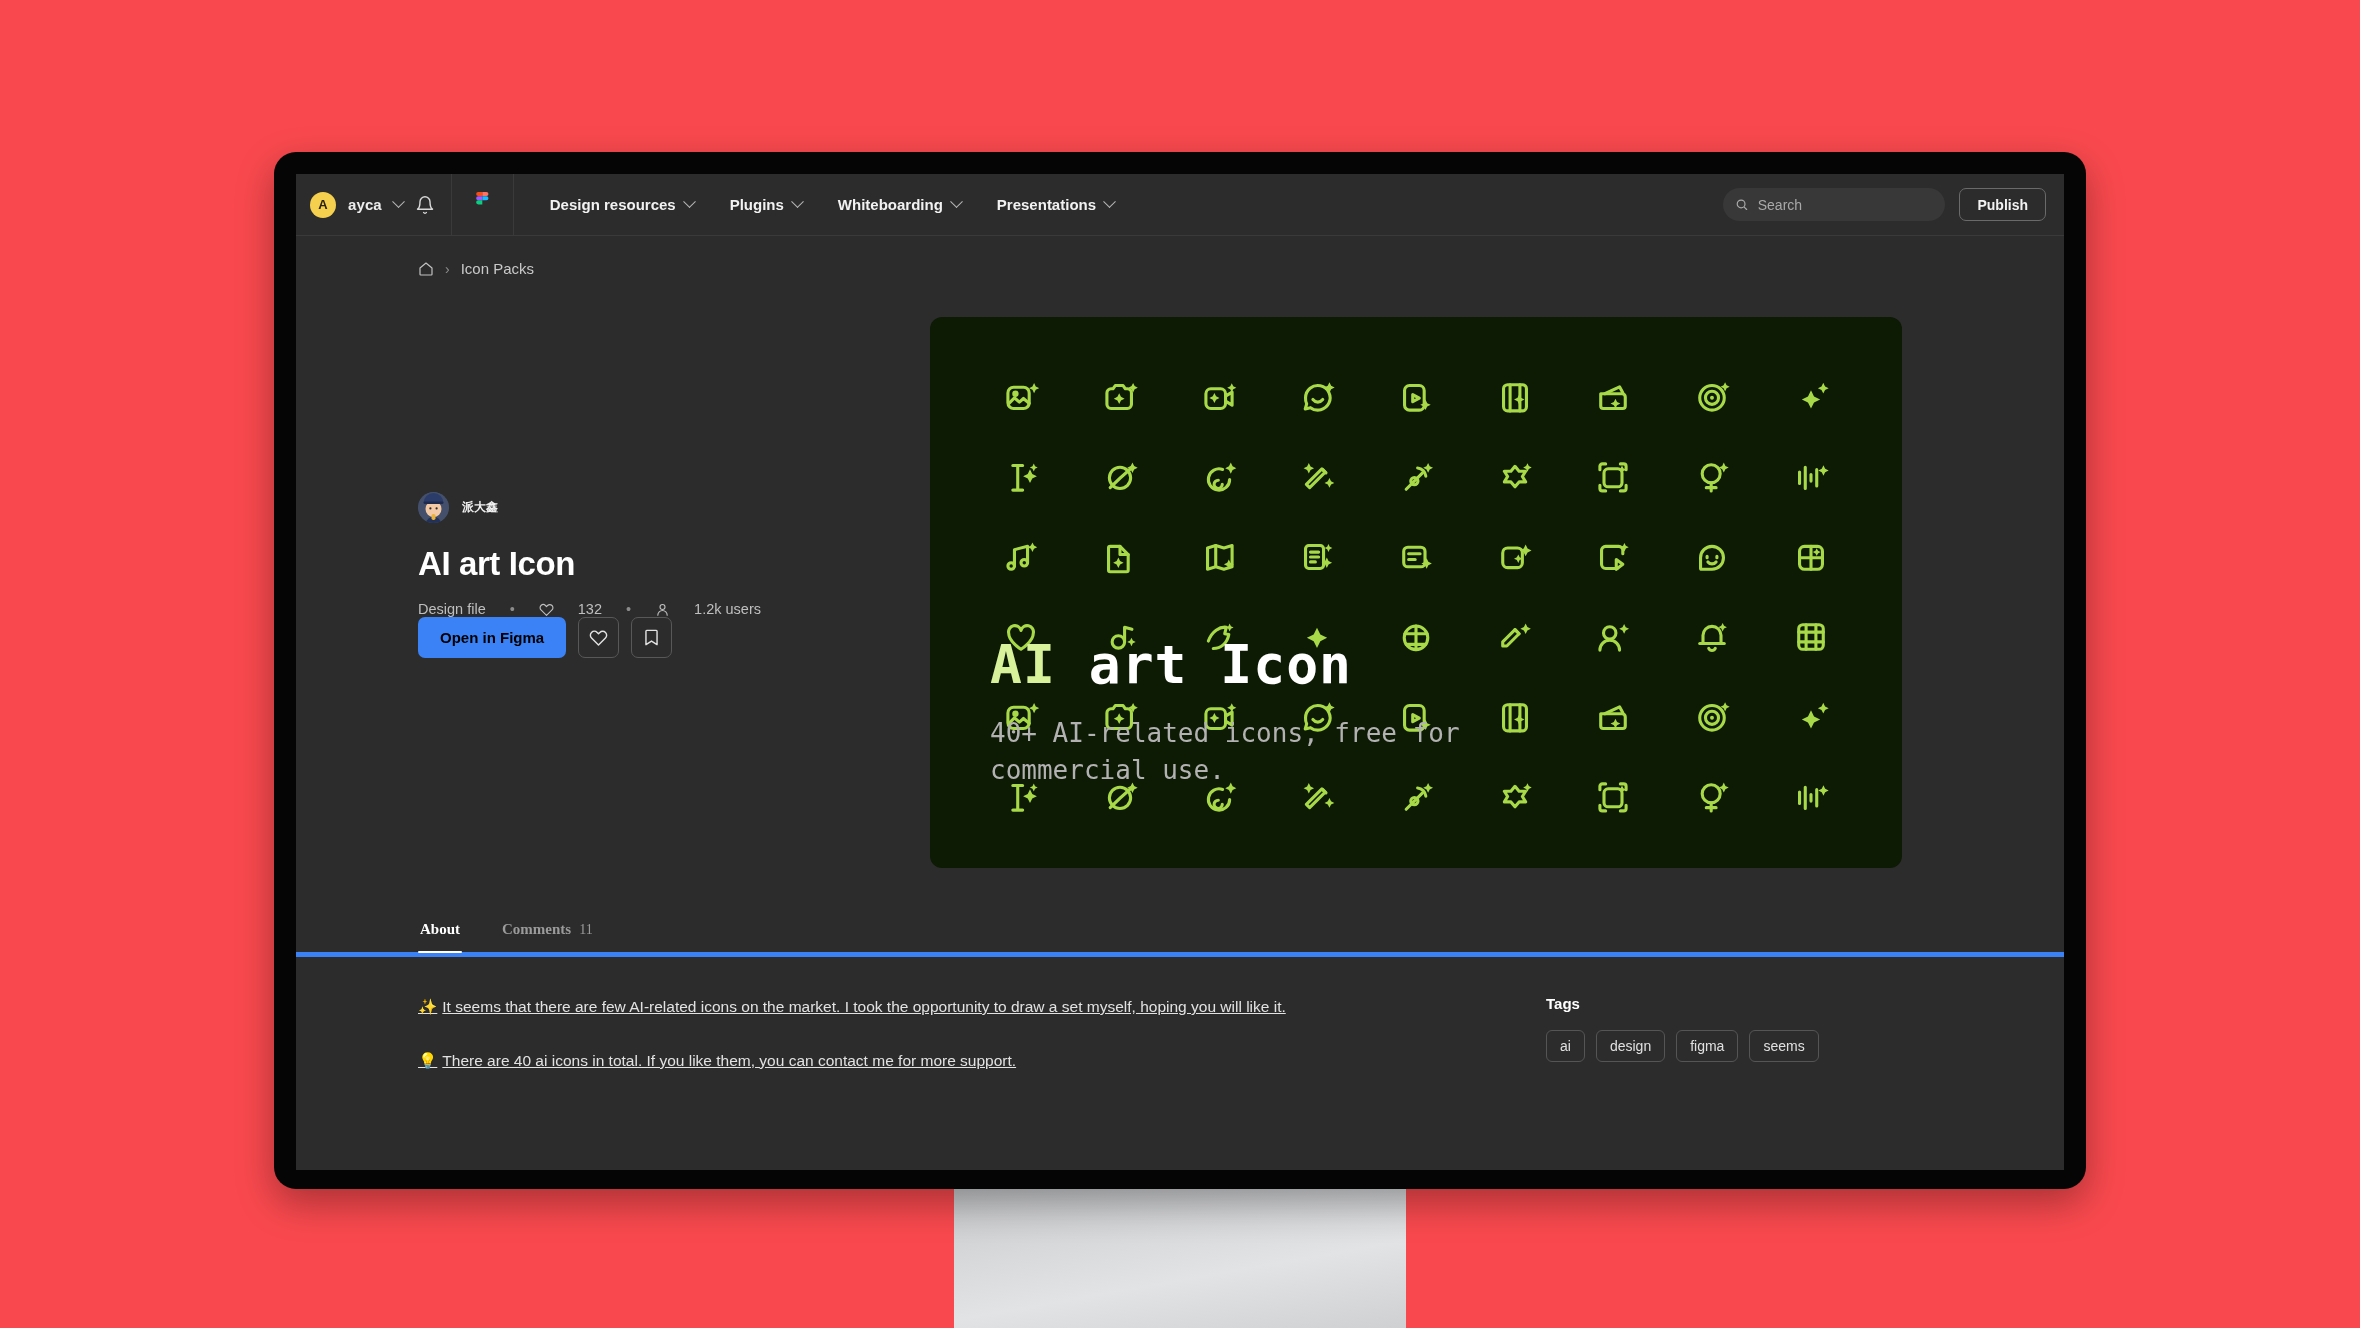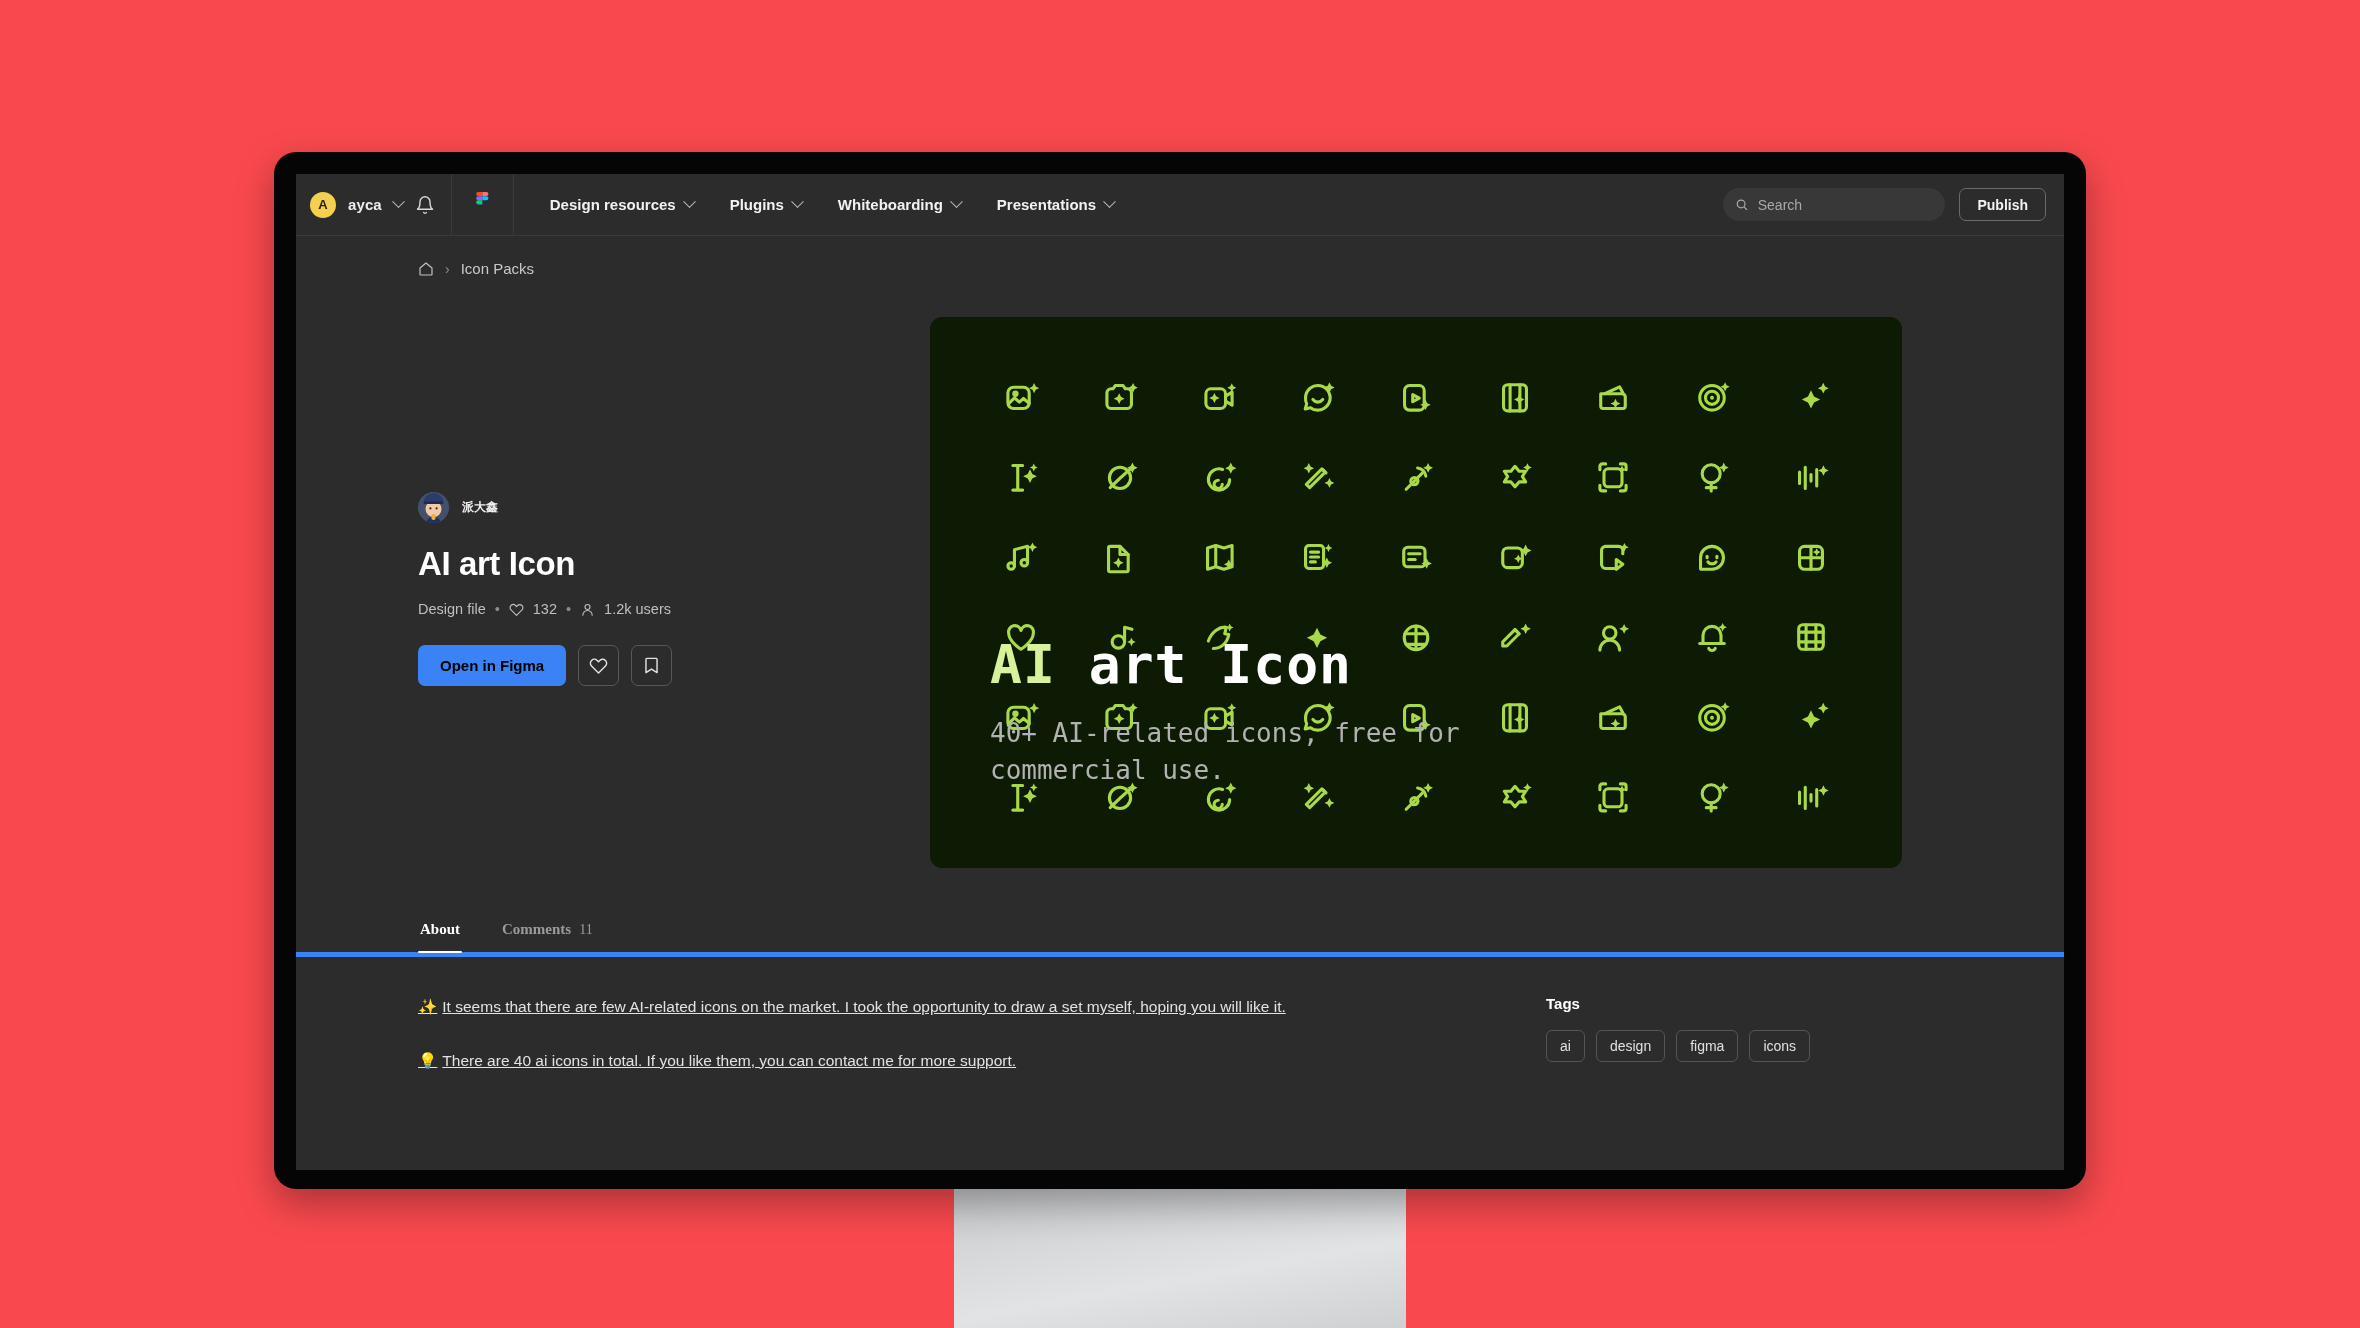--- a/index.html
+++ b/index.html
@@ -214,24 +214,23 @@
 
   #asset-title {
     color: #FFFFFF;
     font-size: 33px;
     font-weight: 700;
     letter-spacing: -0.4px;
     margin-bottom: 18px;
   }
 
   #meta-row {
-    display: flex; align-items: center; gap: 9px;
+    display: flex; align-items: center; gap: 24px;
     color: #BFBFBF;
     font-size: 14.5px;
-    margin-bottom: 28px;
   }
   .meta-dot { color: #8B8B8B; }
 
   #cta-row { display: flex; align-items: center; gap: 12px; }
 
   #open-figma-btn {
     height: 41px;
     padding: 0 22px;
     background: #3B82F6;
     border: none;
@@ -901,20 +900,20 @@
             <span class="emoji">💡</span><span>There are 40 ai icons in total. If you like them, you can contact me for more support.</span>
           </p>
         </div>
 
         <div id="tags-panel">
           <div id="tags-title">Tags</div>
           <div id="tags-list">
               <div class="tag-chip">ai</div>
               <div class="tag-chip">design</div>
               <div class="tag-chip">figma</div>
-              <div class="tag-chip">icons</div>
+              <div class="tag-chip">seems</div>
             </div>
         </div>
       </div>
 
     </div>
   </div>
 </div>
 
 </body></html>

